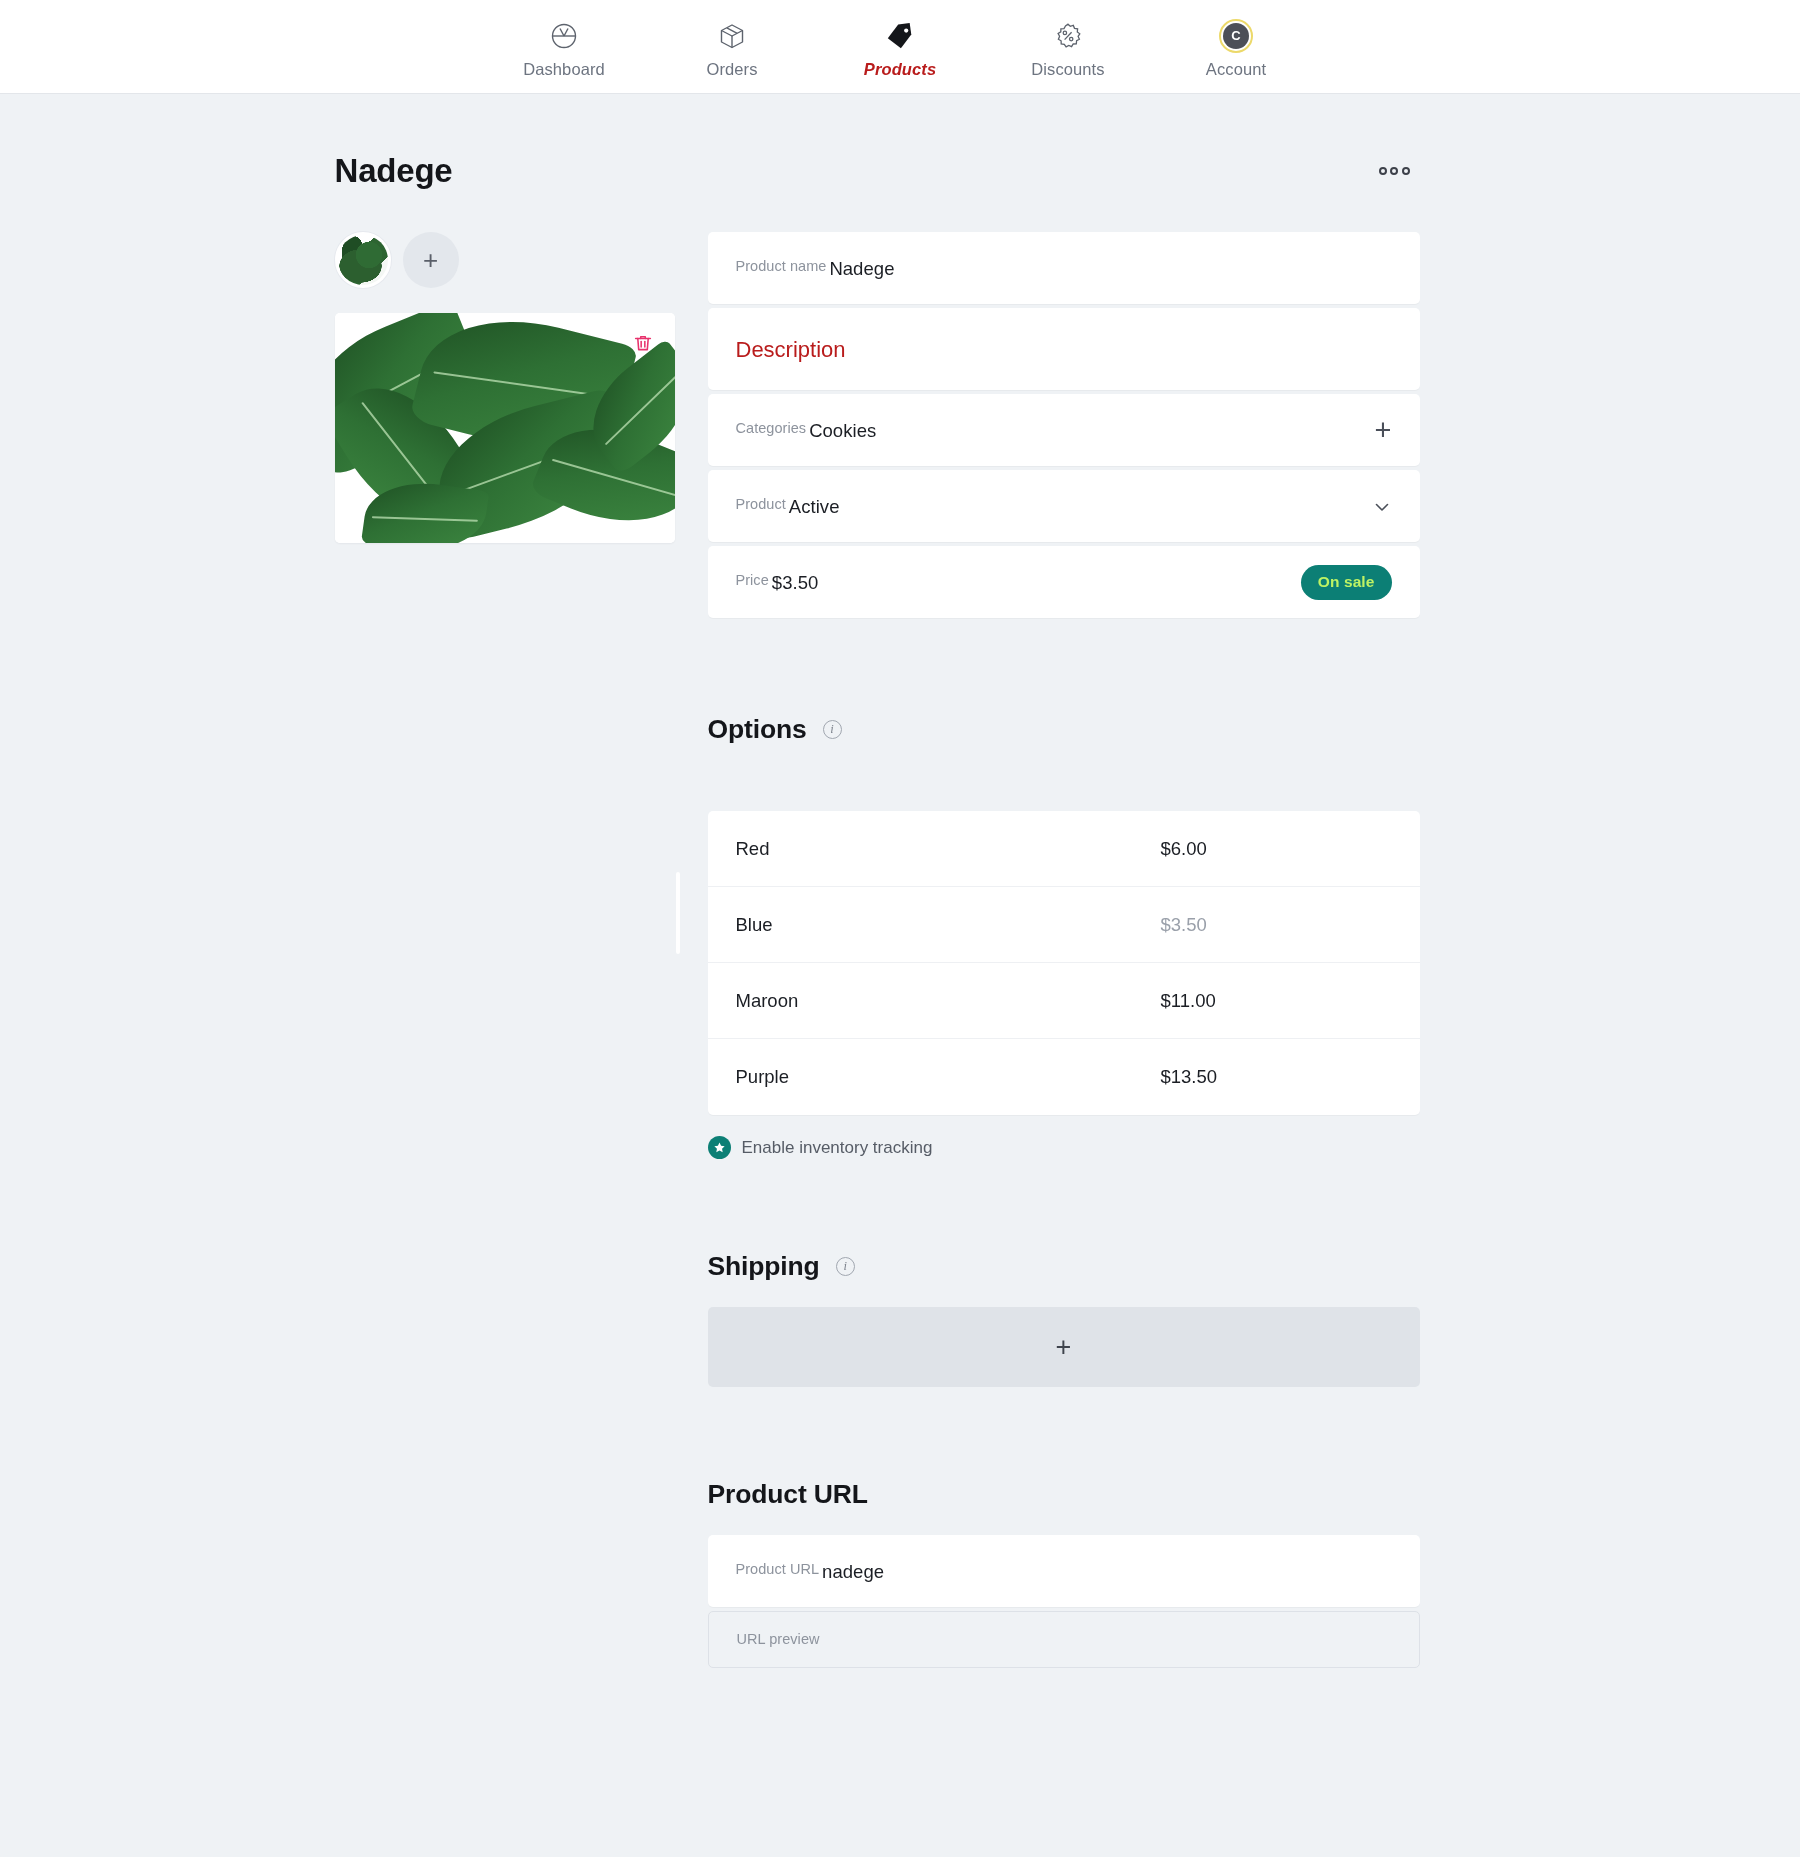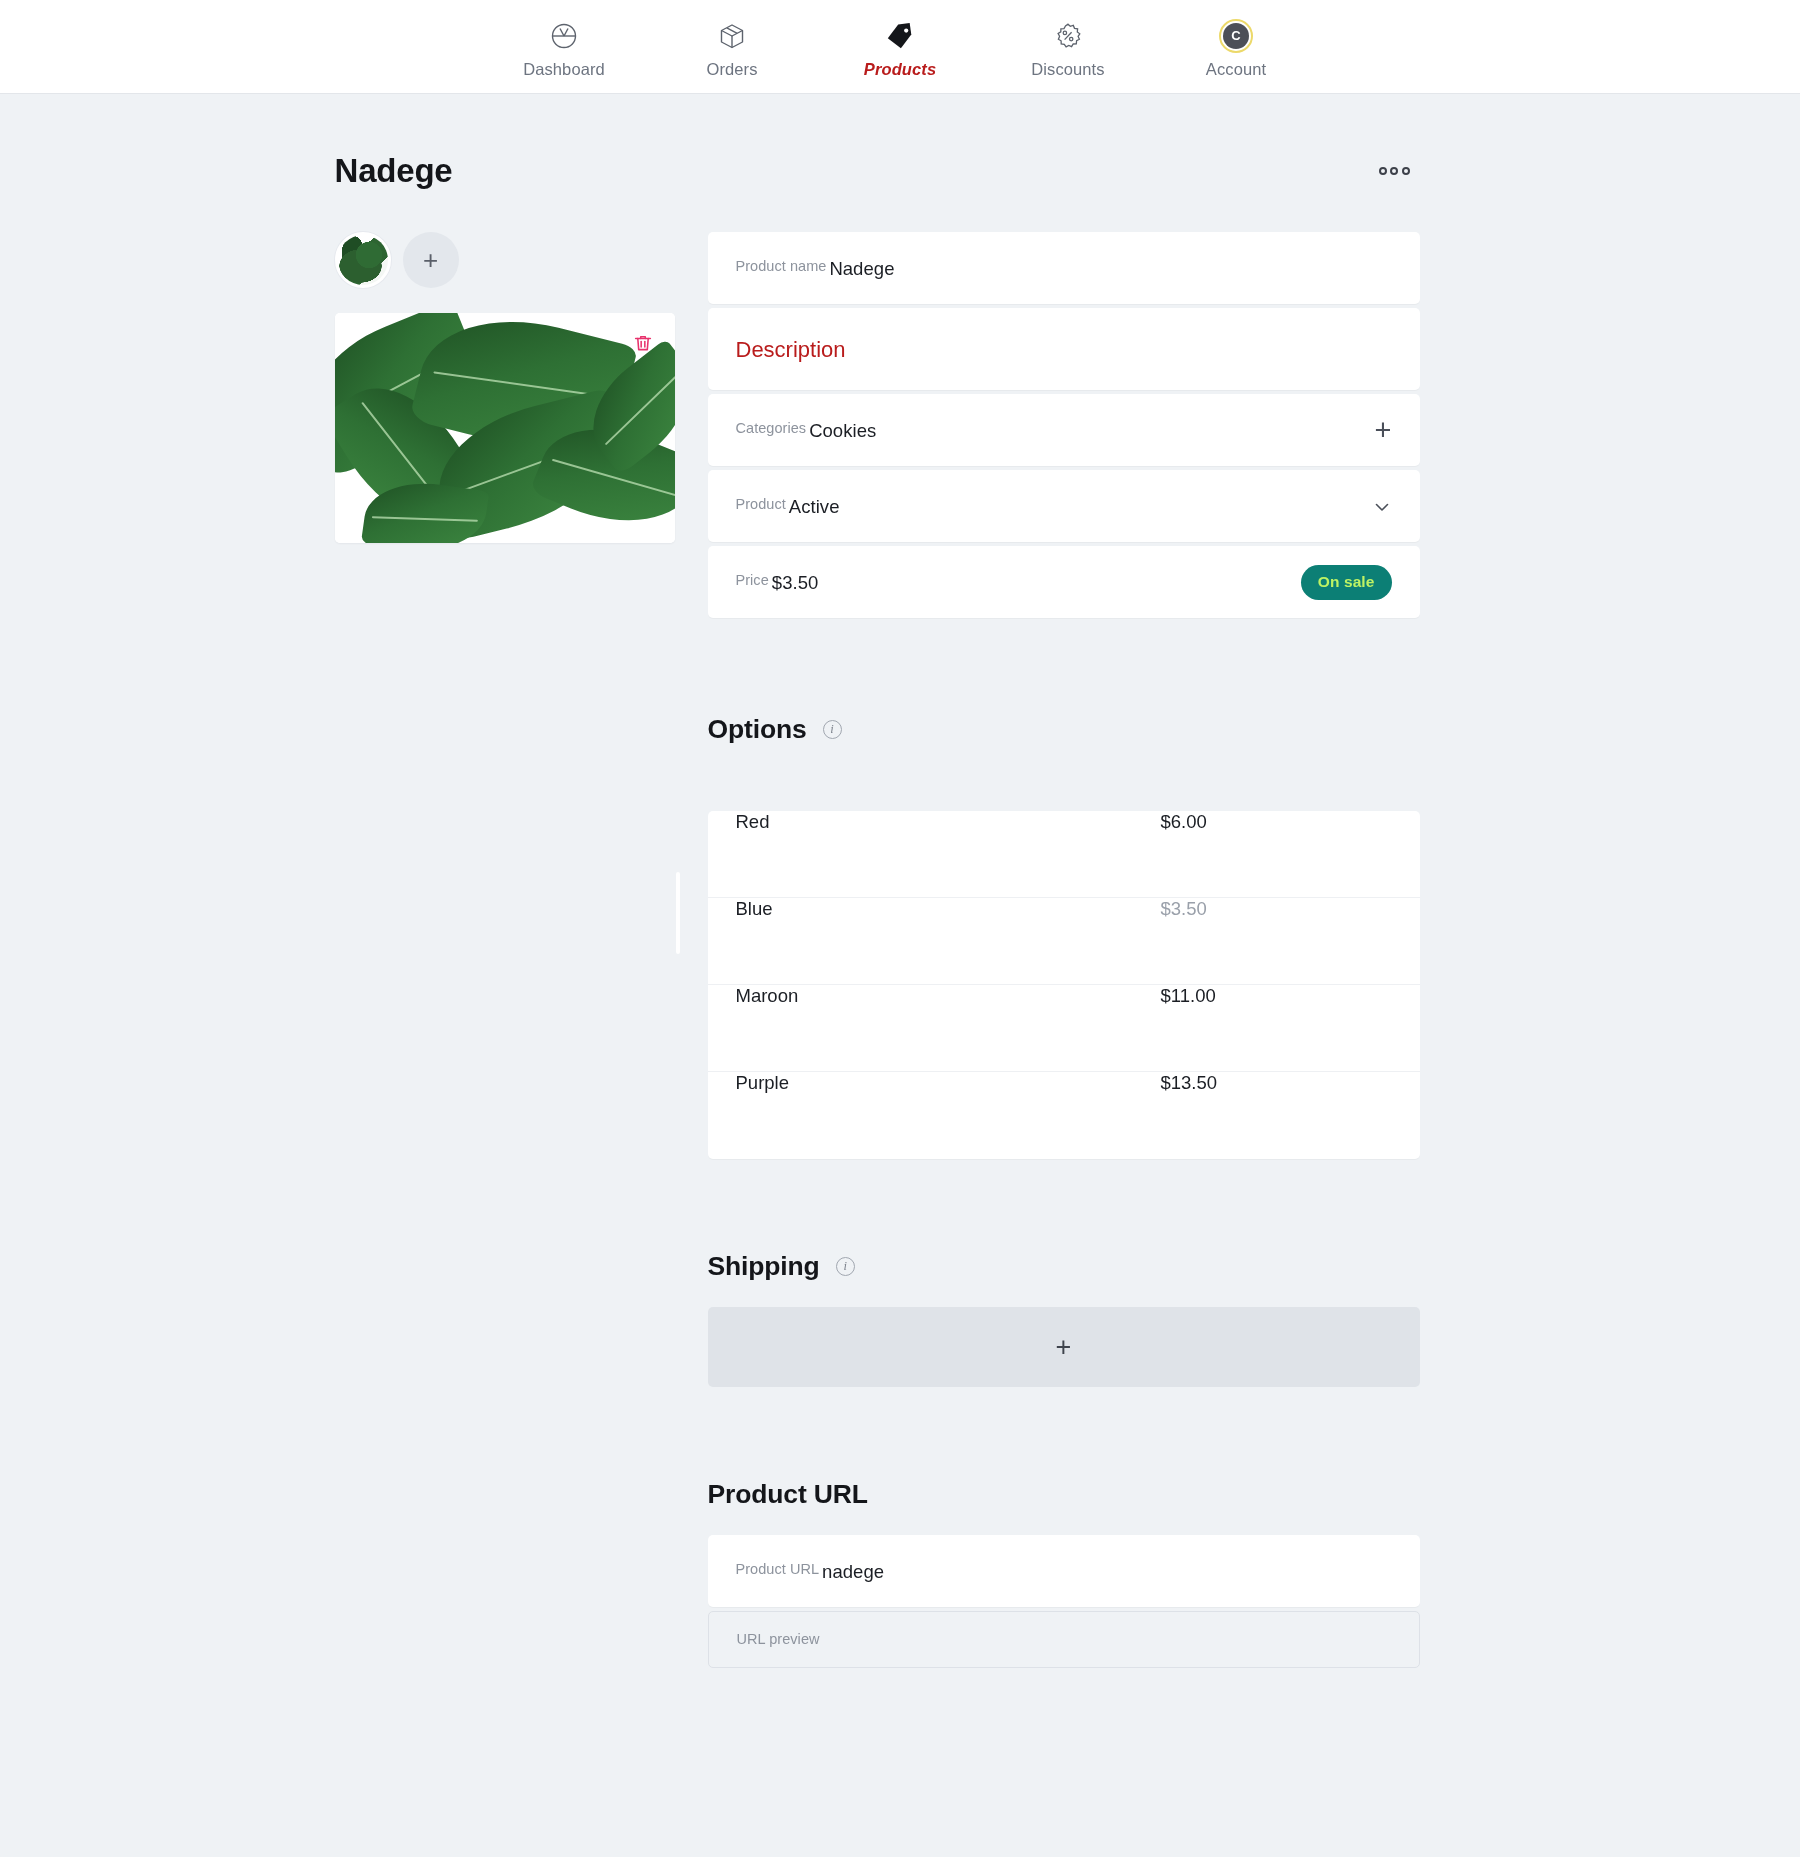--- a/index.html
+++ b/index.html
@@ -272,21 +272,22 @@
   
   .variants {
     background: #ffffff;
     border-radius: 5px;
     overflow: hidden;
     margin-top: 66px;
     box-shadow: 0 1px 1px rgba(20,25,35,0.035);
   }
   .variant-row {
     display: flex;
-    height: 87px;
+    align-items: center;
+    height: 76px;
     padding: 0 28px;
     border-bottom: 1px solid #eef0f3;
     cursor: pointer;
   }
   .variant-row:last-child { border-bottom: none; }
   .variant-name {
     font-size: 18.5px;
     color: #1b1e24;
     width: 425px;
     flex: 0 0 425px;
@@ -528,20 +529,28 @@
         <div class="variant-row">
           <span class="variant-name">Maroon</span>
           <span class="variant-price">$11.00</span>
         </div>
         <div class="variant-row">
           <span class="variant-name">Purple</span>
           <span class="variant-price">$13.50</span>
         </div>
       </div>
 
+      <div class="inv-row">
+        <span class="star-badge">
+          <svg width="13" height="13" viewBox="0 0 24 24" fill="#ffffff">
+            <path d="M12 2.6 l2.9 6.1 6.6.9 -4.8 4.6 1.2 6.6 -5.9-3.2 -5.9 3.2 1.2-6.6 -4.8-4.6 6.6-.9z"></path>
+          </svg>
+        </span>
+        <span class="inv-label">Enable inventory tracking</span>
+      </div>
 
       <div class="section-head tight">
         <span class="section-title">Shipping</span>
         <span class="info-icon">i</span>
       </div>
 
       <div class="ship-add">
         <span class="plus-glyph">+</span>
       </div>
 

